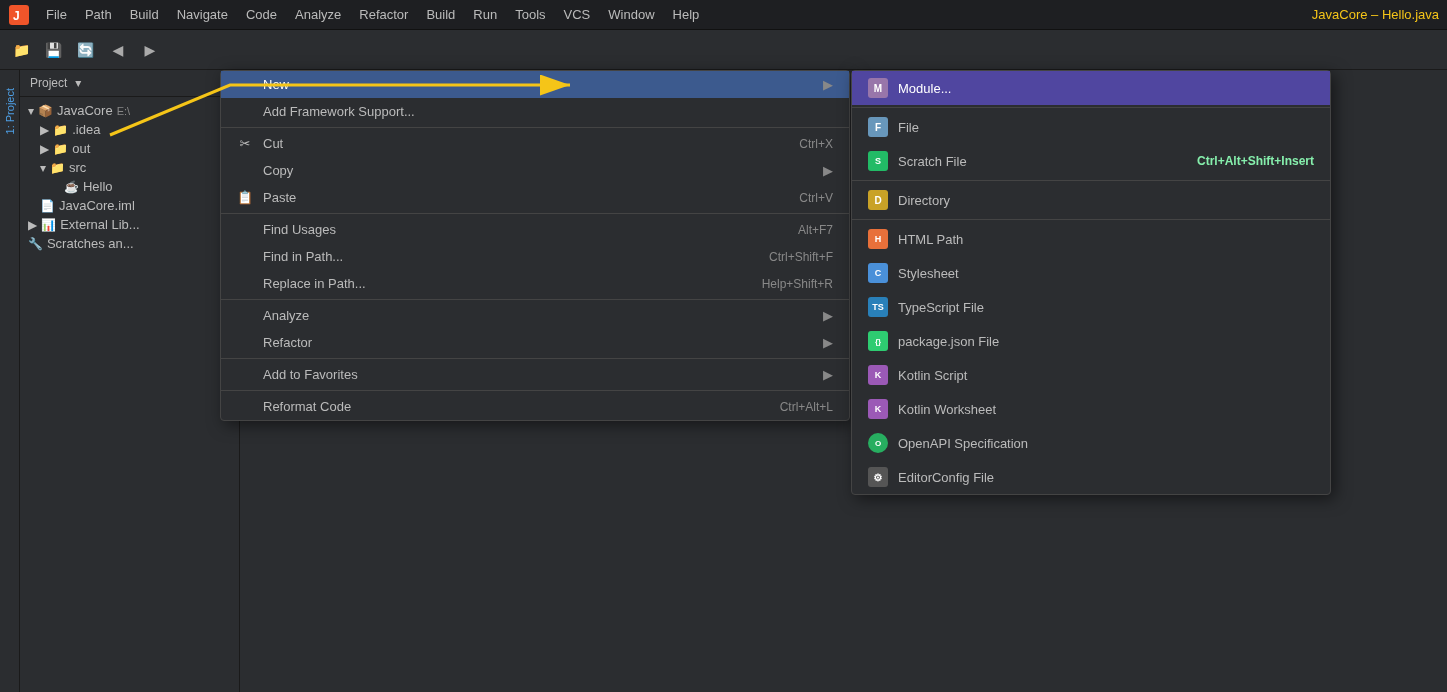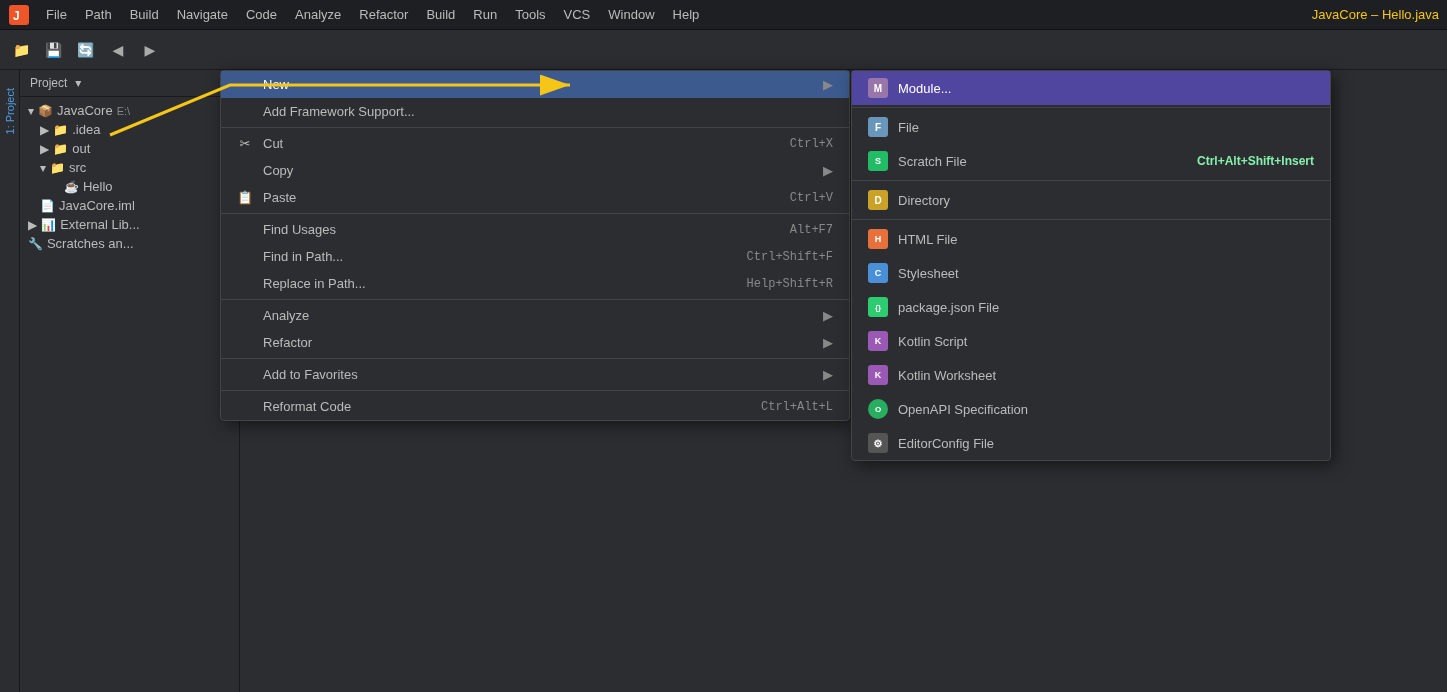--- a/index.html
+++ b/index.html
@@ -153,21 +153,20 @@
       cursor: pointer;
       color: #bbb;
       font-size: 13px;
       position: relative;
     }
     .context-menu-item.active { background: #3c5a8e; color: #fff; }
     .context-menu-shortcut {
       margin-left: auto;
       color: #888;
       font-size: 12px;
-      font-family: Liberation Mono, monospace;
     }
     .context-menu-arrow {
       margin-left: auto;
       color: #888;
     }
     .context-menu-separator {
       border: none;
       border-top: 1px solid #444;
       margin: 2px 0;
     }
@@ -488,29 +487,33 @@
     <hr class="submenu-separator">
 
     <div class="submenu-item">
       <div class="submenu-icon icon-dir-box">D</div>
       <span>Directory</span>
     </div>
     <hr class="submenu-separator">
 
     <div class="submenu-item">
       <div class="submenu-icon icon-html-box">H</div>
-      <span>HTML File</span>
+      <span>HTML Path</span>
     </div>
 
     <div class="submenu-item">
       <div class="submenu-icon icon-css-box">C</div>
       <span>Stylesheet</span>
     </div>
 
 
+    <div class="submenu-item">
+      <div class="submenu-icon icon-ts-box">TS</div>
+      <span>TypeScript File</span>
+    </div>
 
     <div class="submenu-item">
       <div class="submenu-icon icon-pkg-box">{}</div>
       <span>package.json File</span>
     </div>
 
     <div class="submenu-item">
       <div class="submenu-icon icon-kotlin-box">K</div>
       <span>Kotlin Script</span>
     </div>

